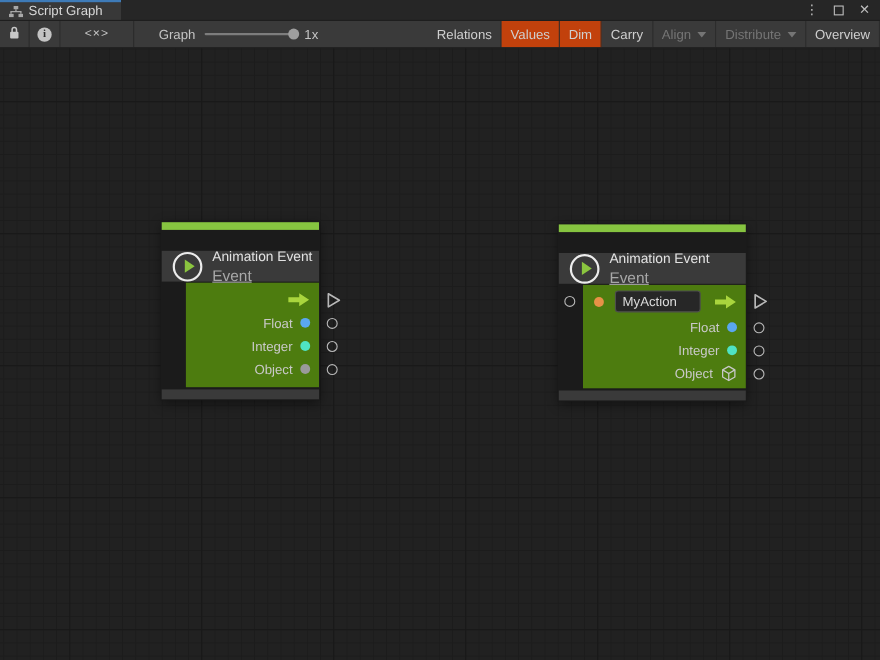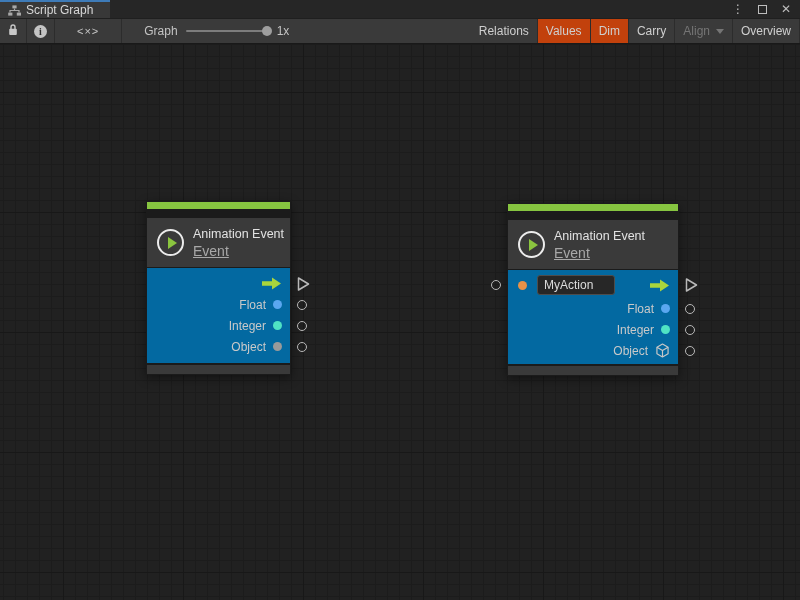--- a/index.html
+++ b/index.html
@@ -78,34 +78,34 @@
     background-position:63px 0,0 48px,3px 0,0 0;
   }
 
   
   .node {
     position:absolute; background:#1b1b1b; padding:1px;
     box-shadow:0 3px 10px rgba(0,0,0,0.45);
   }
   .nbar { height:7px; background:#86c440; }
   .nheader {
-    height:49px; background:#3a3a3a; display:flex; align-items:center;
-    gap:9px; padding:0 10px; margin-top:9px;
+    height:28px; background:#3a3a3a; display:flex; align-items:center;
+    gap:9px; padding:0 10px; margin-top:19px;
   }
   .play-icon {
     width:27px; height:27px; border-radius:50%; border:2.5px solid #ececec;
     display:flex; align-items:center; justify-content:center; flex:none;
   }
   .play-tri {
     width:0; height:0; border-top:6px solid transparent; border-bottom:6px solid transparent;
     border-left:9px solid #8bc53f; margin-left:3px;
   }
   .ntitle { font-size:12.5px; color:#e2e2e2; white-space:nowrap; }
   .nsub { font-size:14px; color:#a8a8a8; margin-top:2px;text-decoration:underline; }
-  .nbody { background:#0369a1; margin-top:1px; }
+  .nbody { background:#4d7c0f; margin-top:1px;margin-left:22px; }
   .nbody.pad-a { padding:5px 0 6px 0; }
   .nbody.pad-b { padding:2px 0 3px 0; }
   .nfooter { background:#3a3a3a; height:9px; margin-top:2px; }
   .nrow {
     height:21px; display:flex; align-items:center; justify-content:flex-end;
     padding:0 8px; position:relative;
   }
   .nrow.name-row { height:26px; justify-content:flex-start; padding-left:10px; }
   .plabel { color:#c9c9c9; font-size:12px; margin-right:7px; }
   .dot { width:9px; height:9px; border-radius:50%; flex:none; }
@@ -185,20 +185,24 @@
         <span>Values</span>
       </div>
     <div class="tbtn active">
         <span>Dim</span>
       </div>
     <div class="tbtn">
         <span>Carry</span>
       </div>
     <div class="tbtn disabled">
       <span>Align</span>
+      <span class="dd-arrow"></span>
+    </div>
+    <div class="tbtn disabled">
+      <span>Distribute</span>
       <span class="dd-arrow"></span>
     </div>
     <div class="tbtn">
         <span>Overview</span>
       </div>
   </div>
 </div>
 
 <div class="canvas">
 

